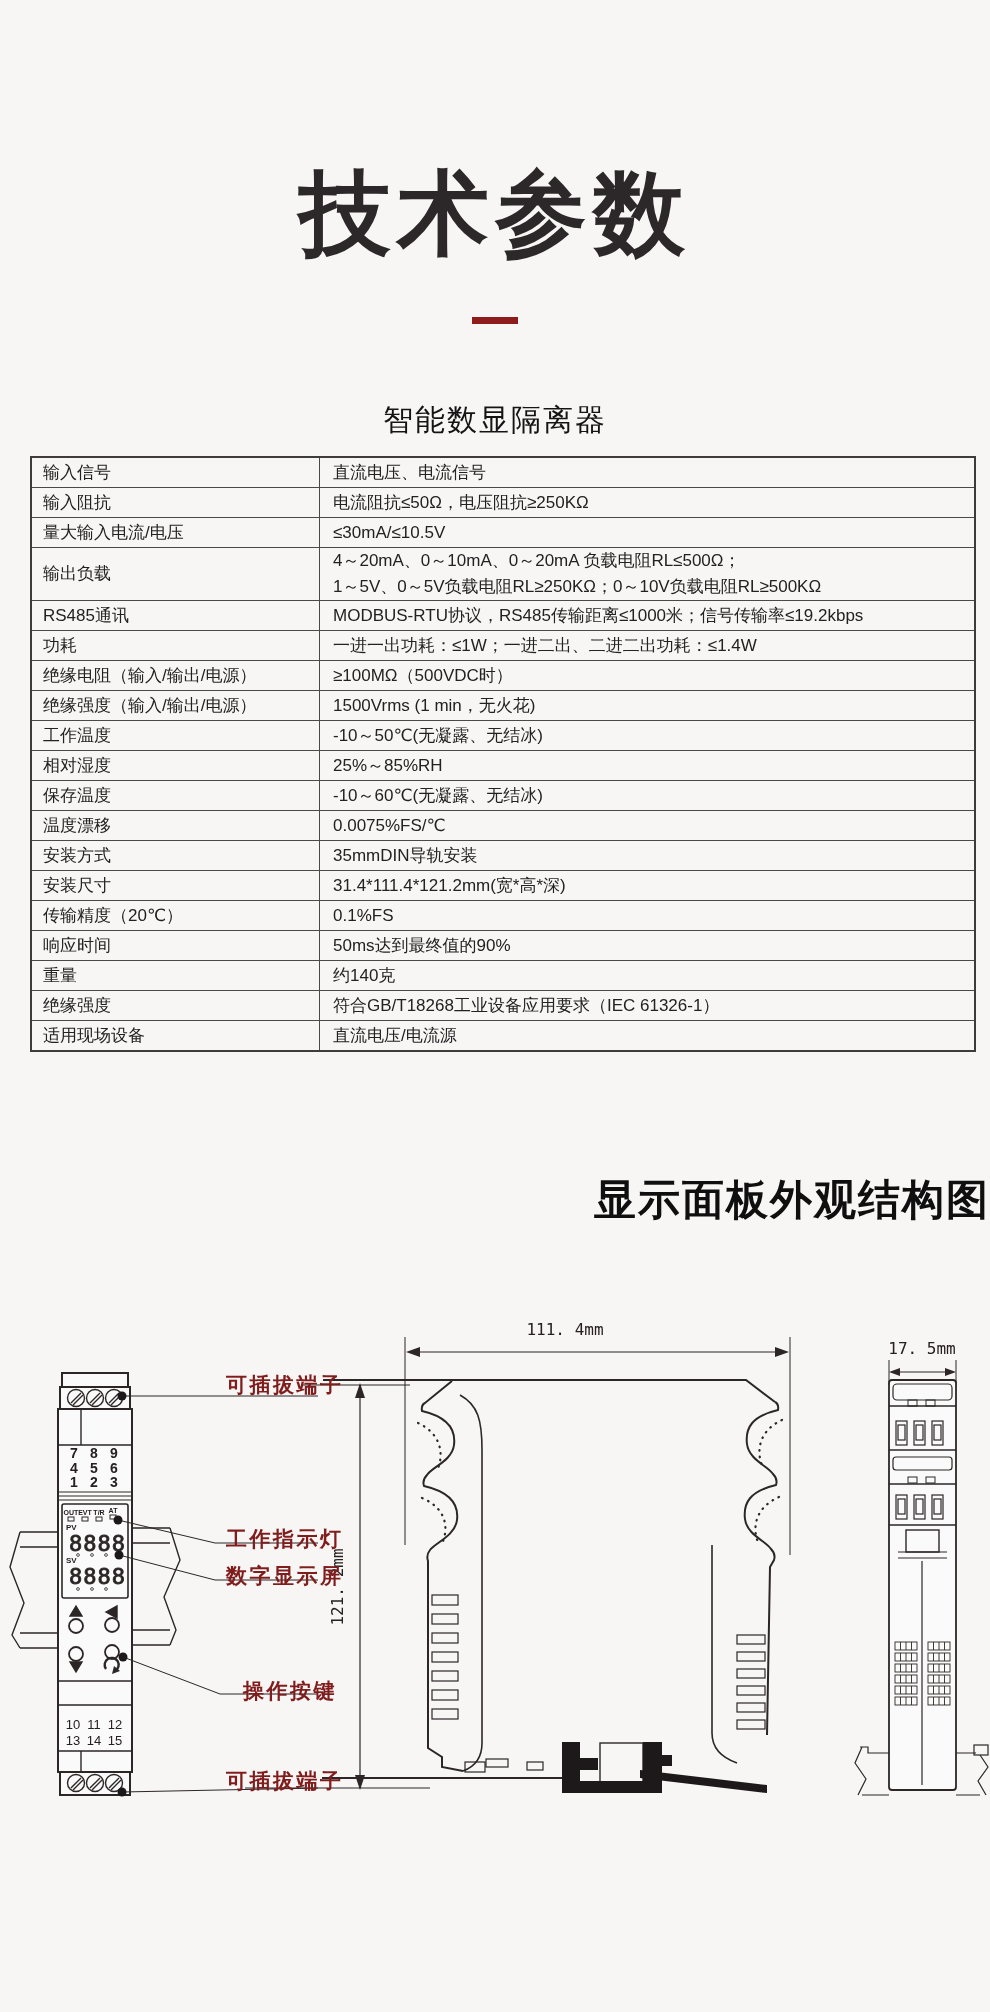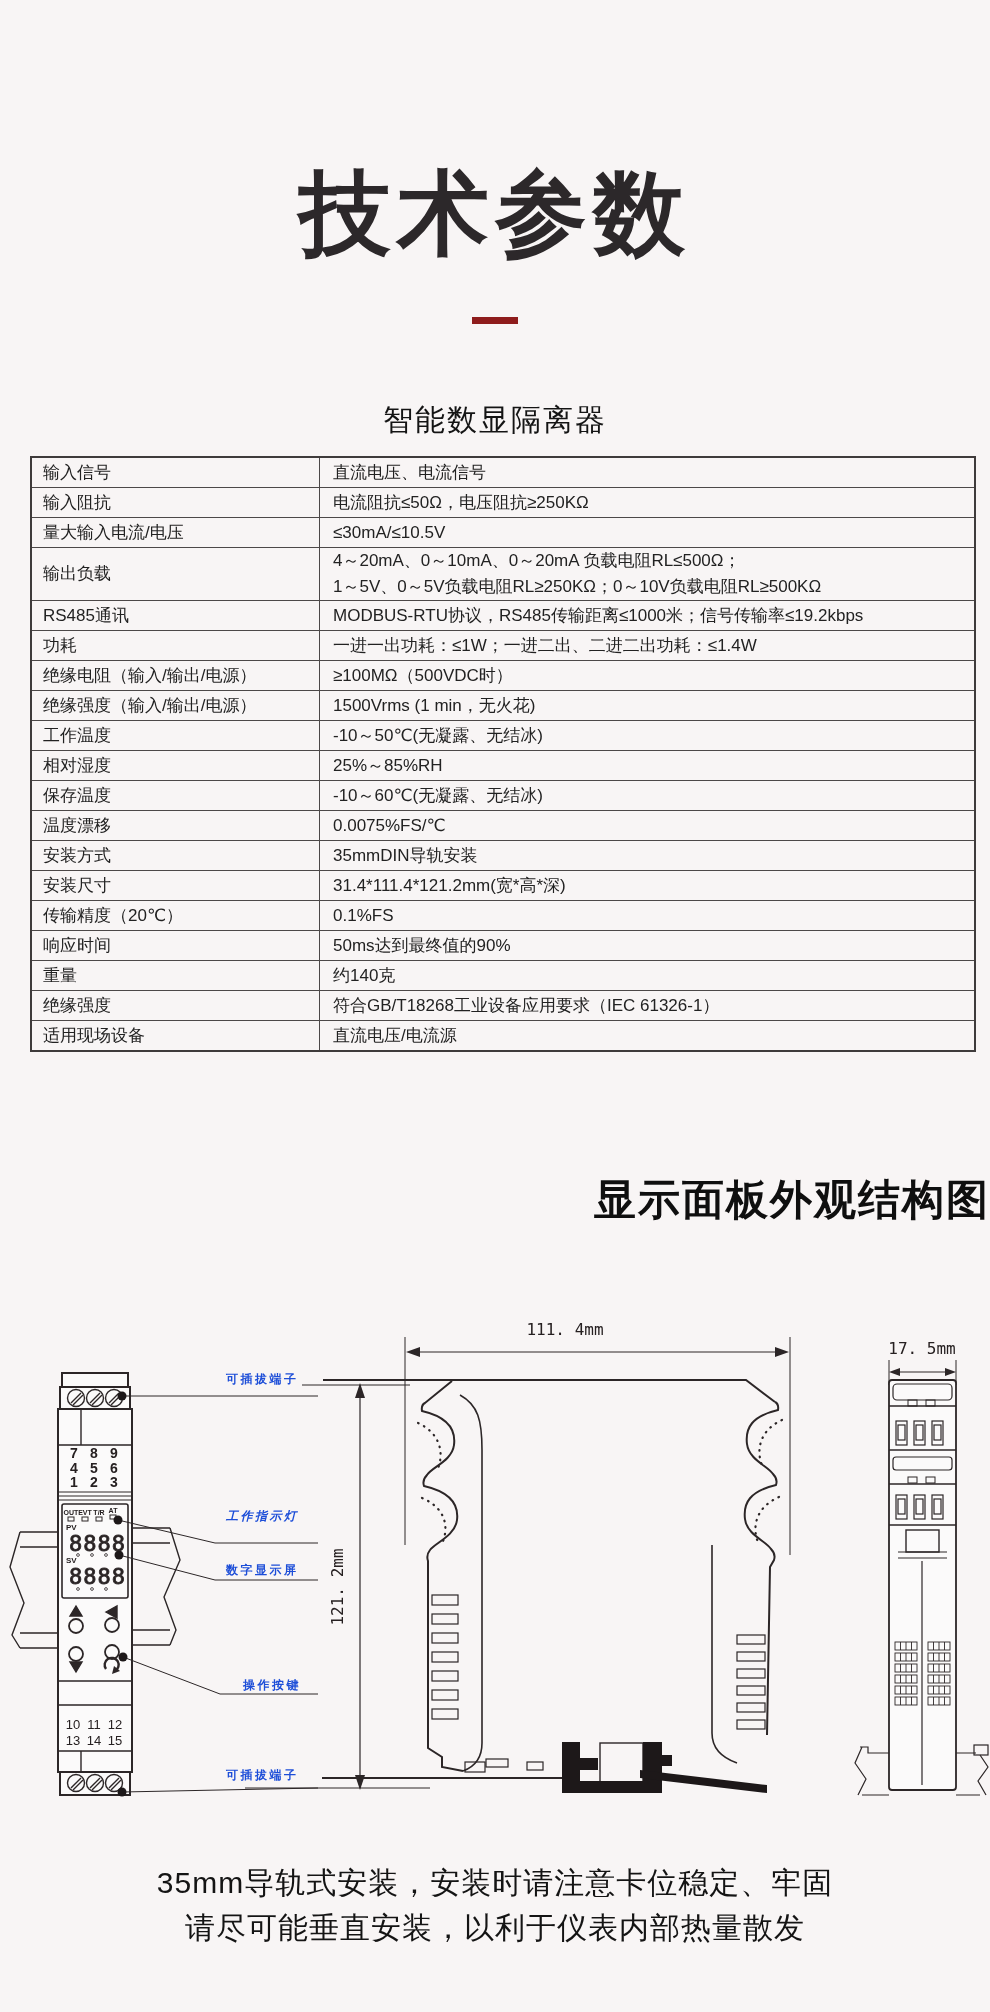--- a/index.html
+++ b/index.html
@@ -16,21 +16,21 @@
                    letter-spacing:2px;color:#0f0f0f;}
   
   .spec-table-wrap{top:456px;left:22px;width:946px;}
   table.spec{border-collapse:collapse;width:946px;border:2px solid #3f3b3b;background:transparent;margin-left:8px;}
   table.spec td{border:1px solid #4c4848;font-size:17px;color:#222;height:29px;
                 vertical-align:middle;white-space:pre-line;line-height:26px;}
   table.spec td.lbl{width:272px;padding:0 4px 0 11px;}
   table.spec td.val{padding:0 22px 0 13px;}
   
   .diagram{top:1305px;left:0;width:990px;height:510px;}
-  .callout{position:absolute;font-size:12px;font-weight:600;letter-spacing:2.5px;color:#1d4ed8;
+  .callout{position:absolute;font-size:21px;font-weight:600;letter-spacing:2.5px;color:#7f1d1d;
            white-space:nowrap;}
   svg text{font-family:"DejaVu Sans Mono","Liberation Mono",monospace;fill:#262021;}
   svg text.cjkish{font-family:"Liberation Sans","DejaVu Sans",sans-serif;}
   
   .footer-note{top:1860px;left:0;width:990px;text-align:center;font-size:30px;line-height:45px;
                font-weight:500;letter-spacing:1px;color:#141414;}
 </style>
 </head>
 <body>
 
@@ -407,24 +407,20 @@
               <path d="M933.5,381 V389 M939,381 V389 M944.5,381 V389"></path>
             <rect x="928" y="392" width="22" height="8"></rect>
               <path d="M933.5,392 V400 M939,392 V400 M944.5,392 V400"></path>
           </g>
         </g>
       </g>
     </svg>
 
     
     <div class="callout" style="left:226px;top:66px;">可插拔端子</div>
-    <div class="callout" style="left:226px;top:203px;font-style:italic;">工作指示灯</div>
+    <div class="callout" style="left:226px;top:220px;">工作指示灯</div>
     <div class="callout" style="left:226px;top:257px;">数字显示屏</div>
     <div class="callout" style="left:243px;top:372px;">操作按键</div>
     <div class="callout" style="left:226px;top:462px;">可插拔端子</div>
   </div>
 
-  <div class="abs footer-note">
-    <div>35mm导轨式安装，安装时请注意卡位稳定、牢固</div>
-    <div>请尽可能垂直安装，以利于仪表内部热量散发</div>
-  </div>
 
 </div>
 
 </body></html>

